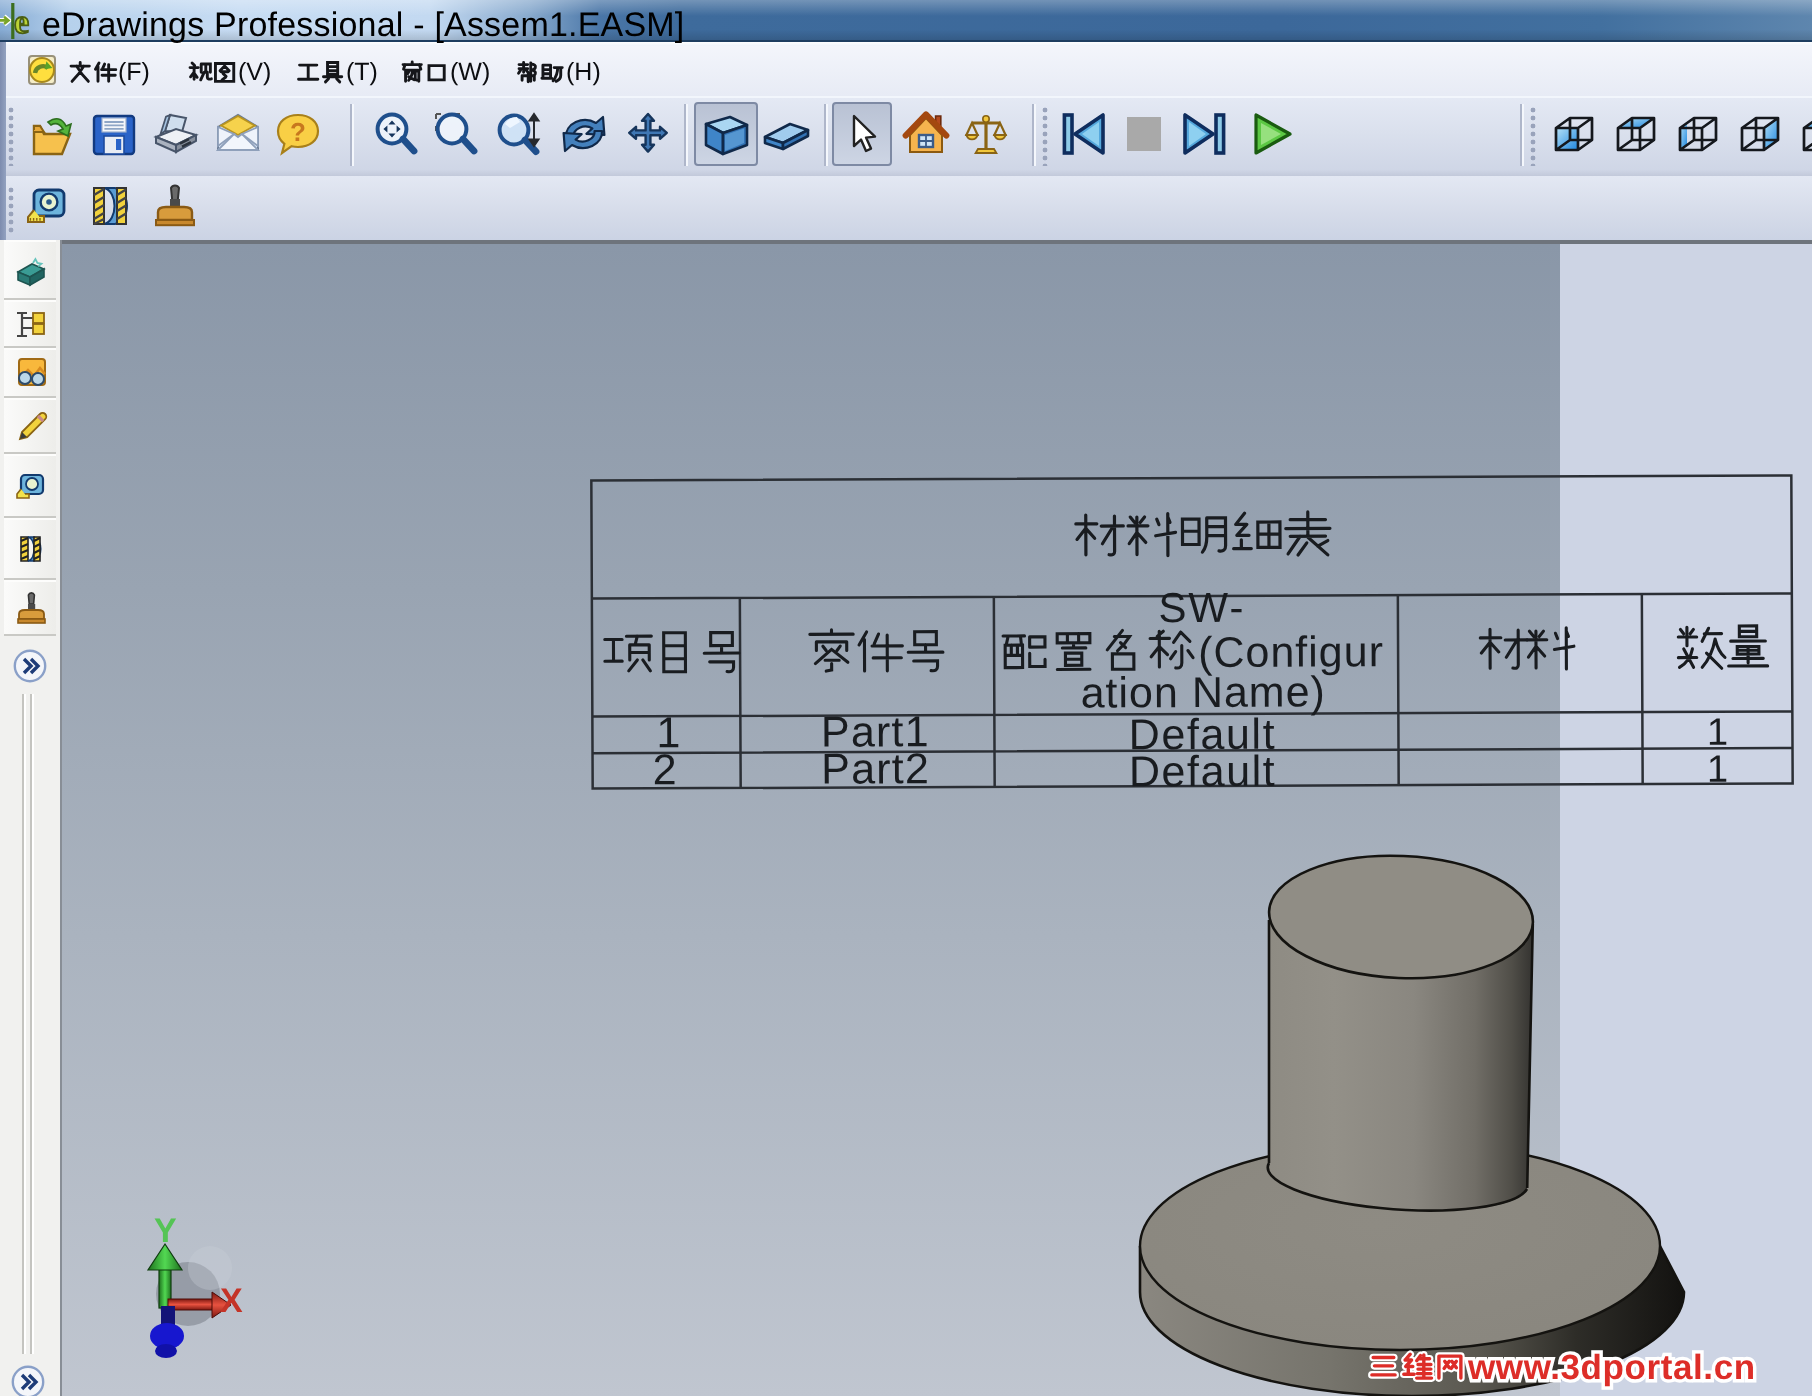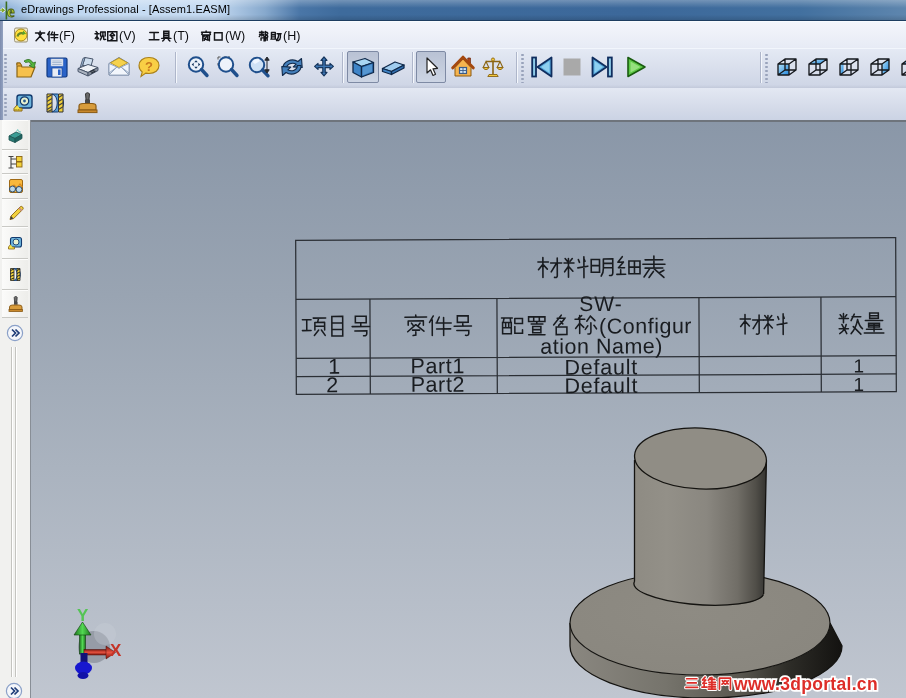--- a/index.html
+++ b/index.html
@@ -3,26 +3,26 @@
 <style>
 *{margin:0;padding:0;box-sizing:border-box}
 html,body{width:906px;height:698px;overflow:hidden;font-family:"Liberation Sans",sans-serif}
 #app{position:relative;width:906px;height:698px;background:#CDD4E4}
 #titlebar{position:absolute;left:0;top:0;width:906px;height:21px;
  background:linear-gradient(to right,#86abd4 0px,#b6d1ec 35px,#c7dcf3 120px,#c3d9f1 215px,#87a9cd 265px,#4a76a7 300px,#3e6b9c 340px,#3c689a 640px,#42709f 800px,#5e86ae 906px);}
 #titlebar .shade{position:absolute;left:0;top:0;right:0;height:21px;
  background:linear-gradient(to bottom,rgba(255,255,255,.28),rgba(255,255,255,0) 38%,rgba(0,0,0,0) 70%,rgba(0,0,0,.16));}
 #titledark{position:absolute;left:0;top:20px;width:906px;height:1px;background:#1d3d60}
 #titlelight{position:absolute;left:0;top:21px;width:906px;height:2px;background:linear-gradient(to bottom,#fdfeff,#eef3fb)}
-#titletext{position:absolute;left:21px;top:3px;font-size:11px;color:#000;letter-spacing:0.1px}
+#titletext{position:absolute;left:21px;top:3px;font-size:17px;color:#000;letter-spacing:0.1px}
 #menubar{position:absolute;left:3px;top:23px;width:903px;height:25px;background:linear-gradient(to bottom,#f3f5fb,#e7ebf5)}
 #tb1{position:absolute;left:3px;top:48px;width:903px;height:40px;background:linear-gradient(to bottom,#e4e9f4 0%,#dae0ed 45%,#cfd6e6 92%,#c2c9da 100%);border-top:1px solid #f2f6fc}
 #tb2{position:absolute;left:3px;top:88px;width:903px;height:32px;background:linear-gradient(to bottom,#e3e8f3 0%,#d5dbe9 60%,#cbd3e4 100%)}
 #vptop{position:absolute;left:31px;top:120px;width:875px;height:2px;background:#6e747c}
-#viewport{position:absolute;left:31px;top:122px;width:875px;height:576px;
+#viewport{position:absolute;left:31px;top:122px;width:749px;height:576px;
  background:linear-gradient(to bottom,#8A97A8 0%,#99a4b2 30%,#aab3bf 60%,#c0c6d0 100%)}
 #leftframe{position:absolute;left:0;top:21px;width:3px;height:99px;background:linear-gradient(to right,#7d8cae 0,#93a2c0 3px)}
 #sidebar{position:absolute;left:0px;top:120px;width:30px;height:578px;background:#f1f1ef}
 #sidebarborder{position:absolute;left:30px;top:120px;width:1px;height:578px;background:#888e96}
 .sbtn{position:absolute;left:2px;width:26px;background:linear-gradient(to right,#fbfbfa,#ededea);border-bottom:1px solid #c9c9c5;border-top:1px solid #fdfdfc;display:flex;align-items:center;justify-content:center}
 .grip{position:absolute;width:3px;background-image:radial-gradient(circle at 1.5px 2px,#99a3bb 1.05px,rgba(0,0,0,0) 1.35px);background-size:3px 4px;top:53px;height:30px}
 .grooveV{position:absolute;top:52px;height:31px;width:2px;background:linear-gradient(to right,#aeb6ca 50%,#f4f7fc 50%)}
 .pressed{position:absolute;top:51px;height:32px;background:linear-gradient(to bottom,#b9c2d4,#cdd5e4);border:1px solid #7e8aa4;border-radius:2px}
 .icon{position:absolute}
 .mitem{position:absolute;top:29px;font-size:12.5px;color:#0c0d10;height:17px}

